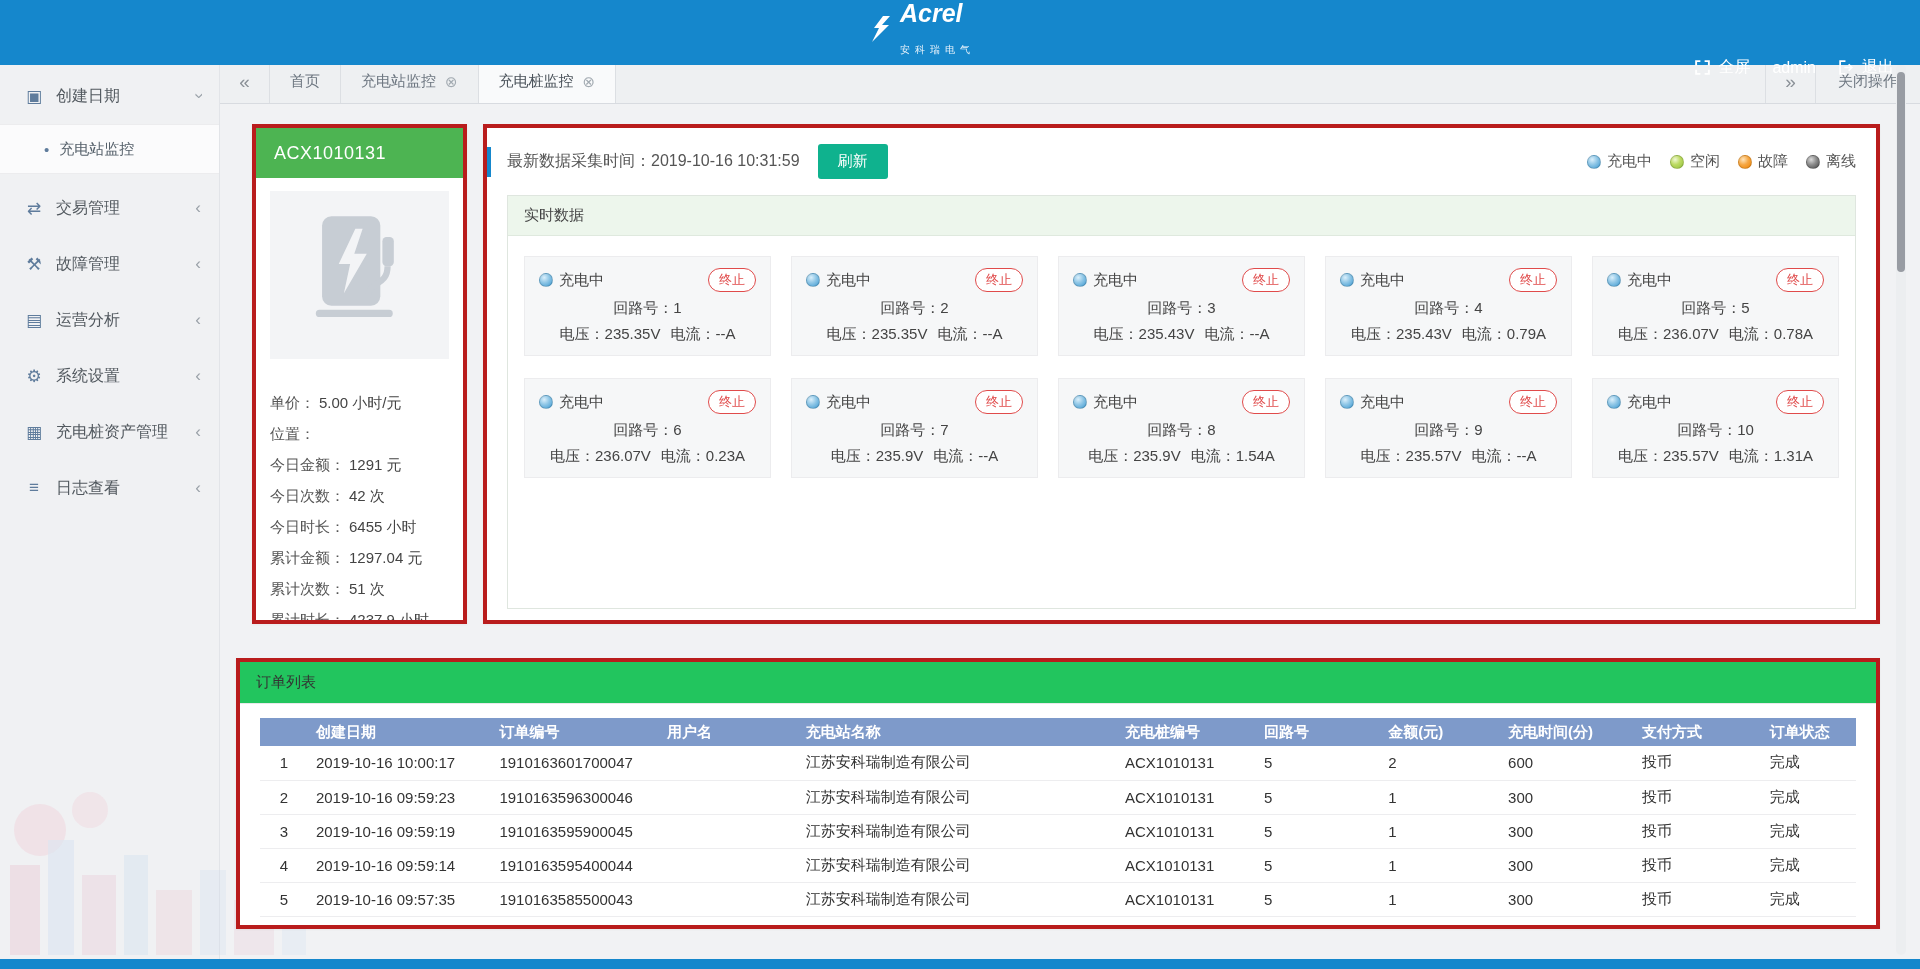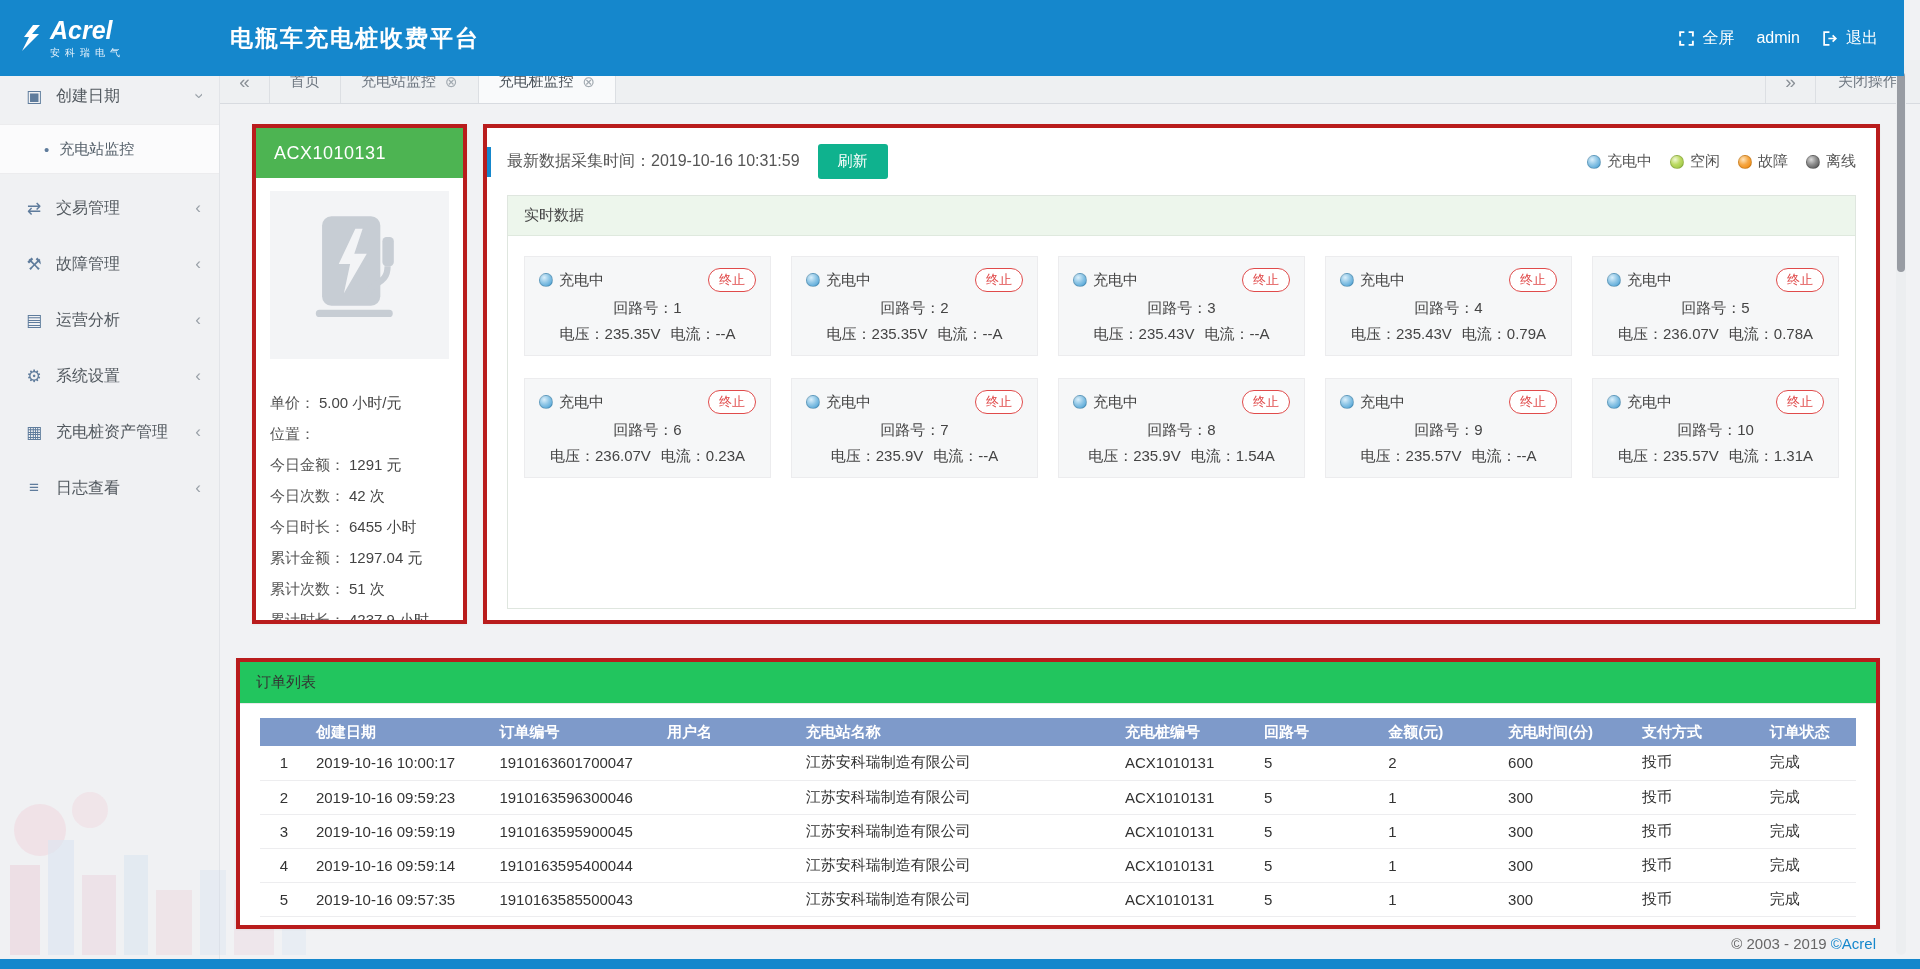--- a/index.html
+++ b/index.html
@@ -17,27 +17,27 @@
   *{box-sizing:border-box;}
   html,body{margin:0;padding:0;}
   body{
     width:1920px;height:969px;overflow:hidden;position:relative;
     font-family:"Liberation Sans","DejaVu Sans",sans-serif;
     background:#f1f2f4;color:#333;
   }
 
   
   .topbar{
-    position:fixed;left:0;top:0;right:16px;height:76px;z-index:5;
-    background:var(--header_blue);display:flex;align-items:center;color:#fff;
+    position:fixed;left:0;top:0;right:0;height:65px;z-index:5;
+    background:var(--header_blue);display:flex;align-items:center;color:#fff;flex-direction:column;
   }
   .brand{width:220px;display:flex;align-items:center;padding-left:20px;}
   .brand-mark{margin-right:8px;display:flex;}
   .brand-name{font-size:25px;font-weight:bold;font-style:italic;line-height:26px;}
-  .brand-sub{font-size:10px;letter-spacing:5px;color:#e8f3fb;margin-top:3px;}
+  .brand-sub{font-size:10px;letter-spacing:5px;color:#e8f3fb;margin-top:17px;}
   .app-title{font-size:23px;font-weight:bold;letter-spacing:2px;margin-left:10px;}
   .topbar-right{margin-left:auto;display:flex;align-items:center;gap:22px;padding-right:26px;font-size:16px;}
   .top-link{display:flex;align-items:center;gap:7px;cursor:pointer;white-space:nowrap;}
   .top-link svg{display:block;}
 
   
   .sidebar{
     position:fixed;left:0;top:60px;bottom:0;width:220px;z-index:0;
     background:#f0f1f3;border-right:1px solid #e2e4e8;padding-top:8px;
   }
@@ -161,21 +161,20 @@
     <span class="brand-mark">
       <svg width="22" height="26" viewBox="0 0 22 26">
           <polygon points="13,0 4,12 9,12 2,26 19,9 12,9 20,0" fill="#ffffff"></polygon>
         </svg>
     </span>
     <span class="brand-text">
       <span class="brand-name" style="display:block">Acrel</span>
       <span class="brand-sub" style="display:block">安科瑞电气</span>
     </span>
   </div>
-  <div class="app-title">电瓶车充电桩收费平台</div>
   <div class="topbar-right">
     <div class="top-link">
       <svg width="17" height="17" viewBox="0 0 16 16">
           <path d="M2 6V2h4 M10 2h4v4 M14 10v4h-4 M6 14H2v-4" stroke="#fff" stroke-width="1.8" fill="none"></path>
         </svg>
       <span>全屏</span>
     </div>
     <div class="top-link">
       <span>admin</span>
     </div>
@@ -621,21 +620,18 @@
               <td>300</td>
               <td>投币</td>
               <td>完成</td>
             </tr>
 
         </tbody>
       </table>
     </div>
   </section>
 
-  <div class="footer">
-    <span>© 2003 - 2019 </span><span class="footer-brand">©Acrel</span>
-  </div>
 </main>
 
 <div class="vscroll">
   <div class="vthumb"></div>
 </div>
 <div class="bottom-bar"></div>
 
 </body></html>

